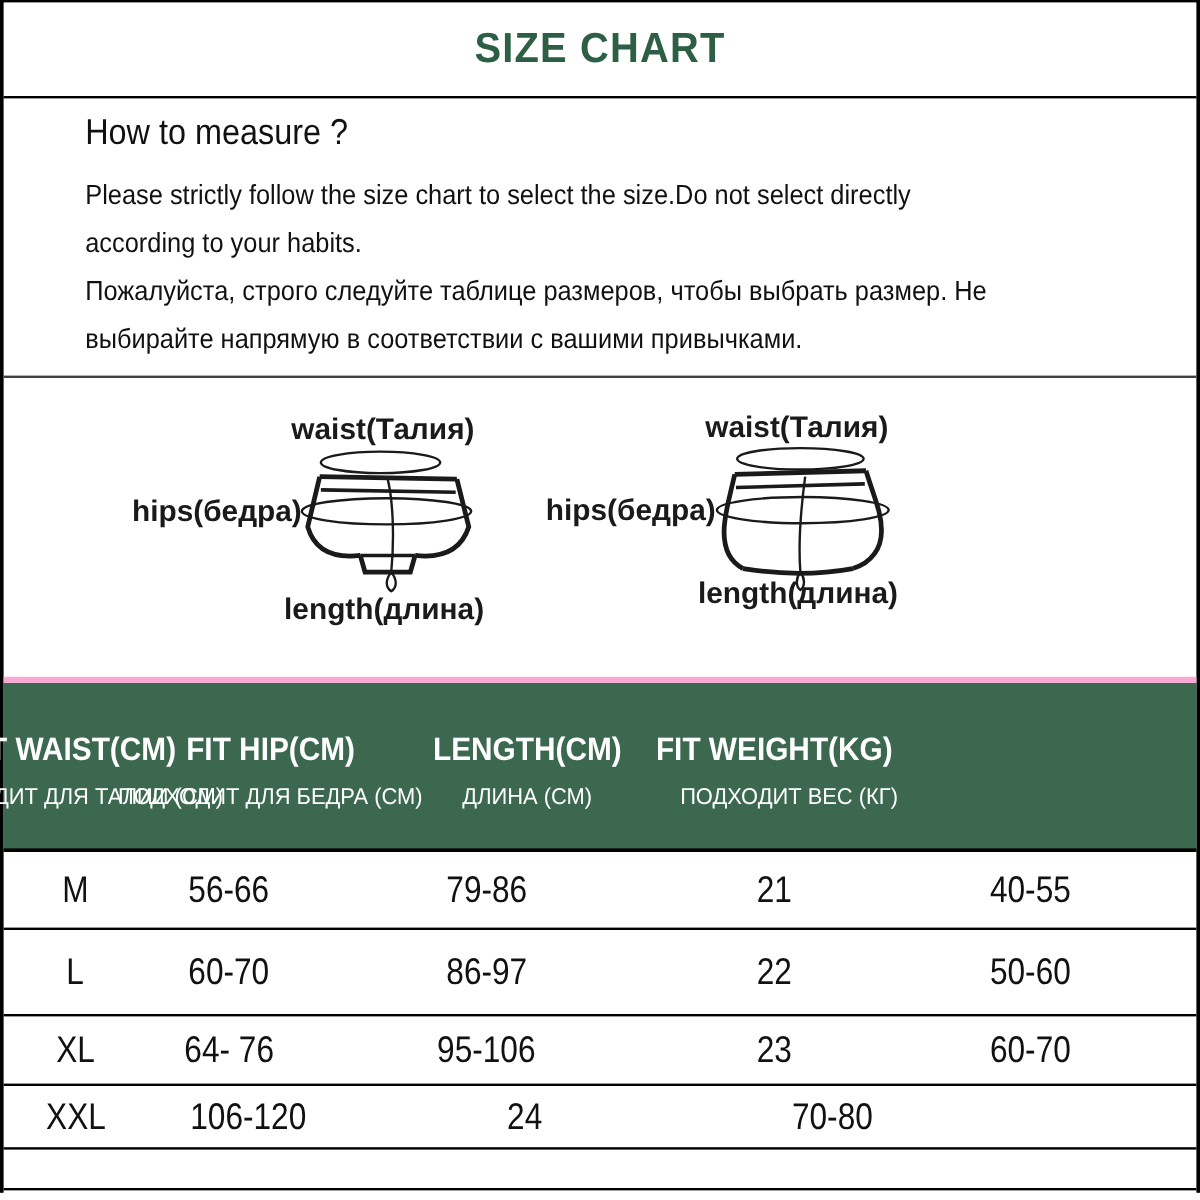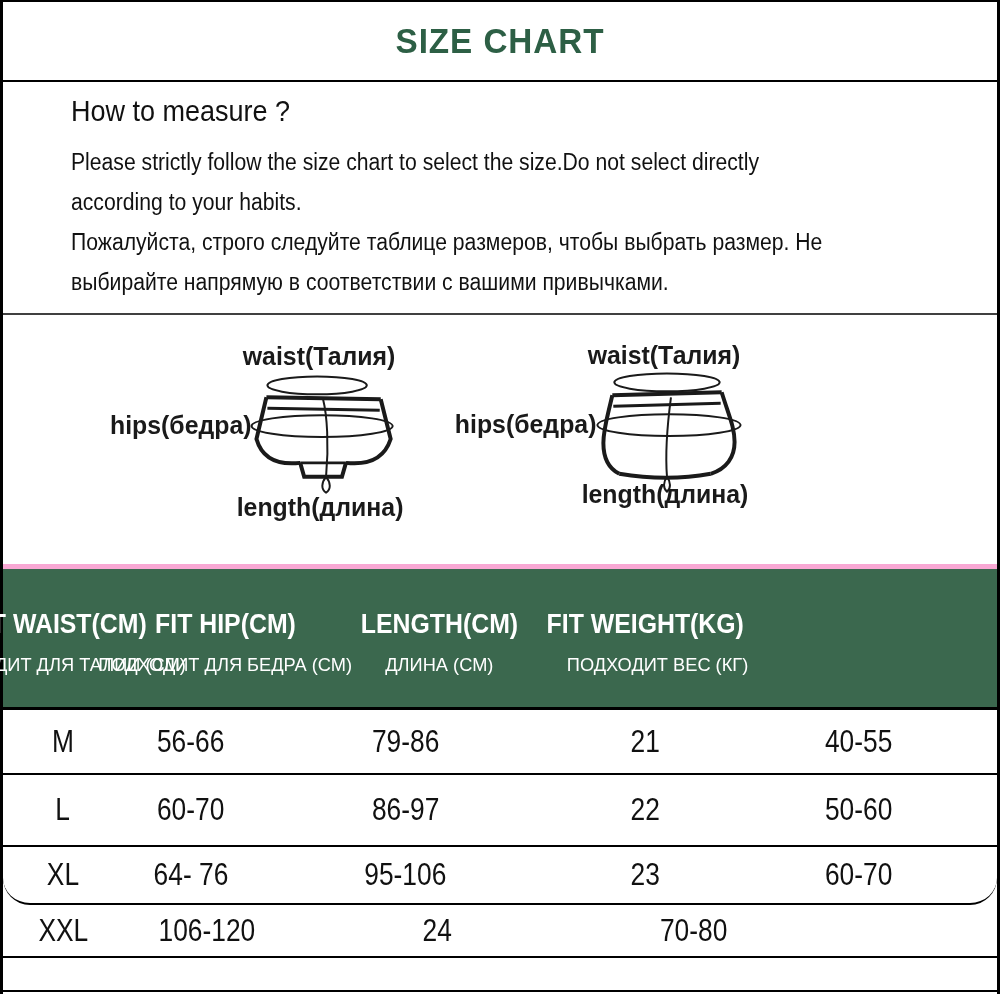--- a/index.html
+++ b/index.html
@@ -26,21 +26,21 @@
   .th-ru { color:#fff; font-size:19px; font-weight:400; transform:scaleX(0.96); white-space:nowrap; }
   .th:last-child { padding-right:38px;align-items:flex-end; }
 
   
   .trow { display:grid; grid-template-columns:120px 135px 295px 185px 259px; border-bottom:2px solid #000; align-items:center; }
   .trow .td { text-align:center; font-size:31px; font-weight:400; }
   .trow .td span { display:inline-block; transform:scaleX(0.85); white-space:nowrap; }
   .trow:last-child .td span { transform:none; }
   .row-m  { height:65px; }
   .row-l  { height:72px; }
-  .row-xl { height:58px;border-radius:27px; }
+  .row-xl { height:58px; }
   .row-xxl{ height:53px;gap:16px; }
   .row-empty { height:34px; }
   .trow .td:nth-child(5) { padding-right:18px; }
 
   .diagram-text { font-family:"Liberation Sans", sans-serif; font-weight:bold; font-size:25px; fill:#1a1a1a; }
 </style>
 </head>
 <body>
 
 <div class="frame">

